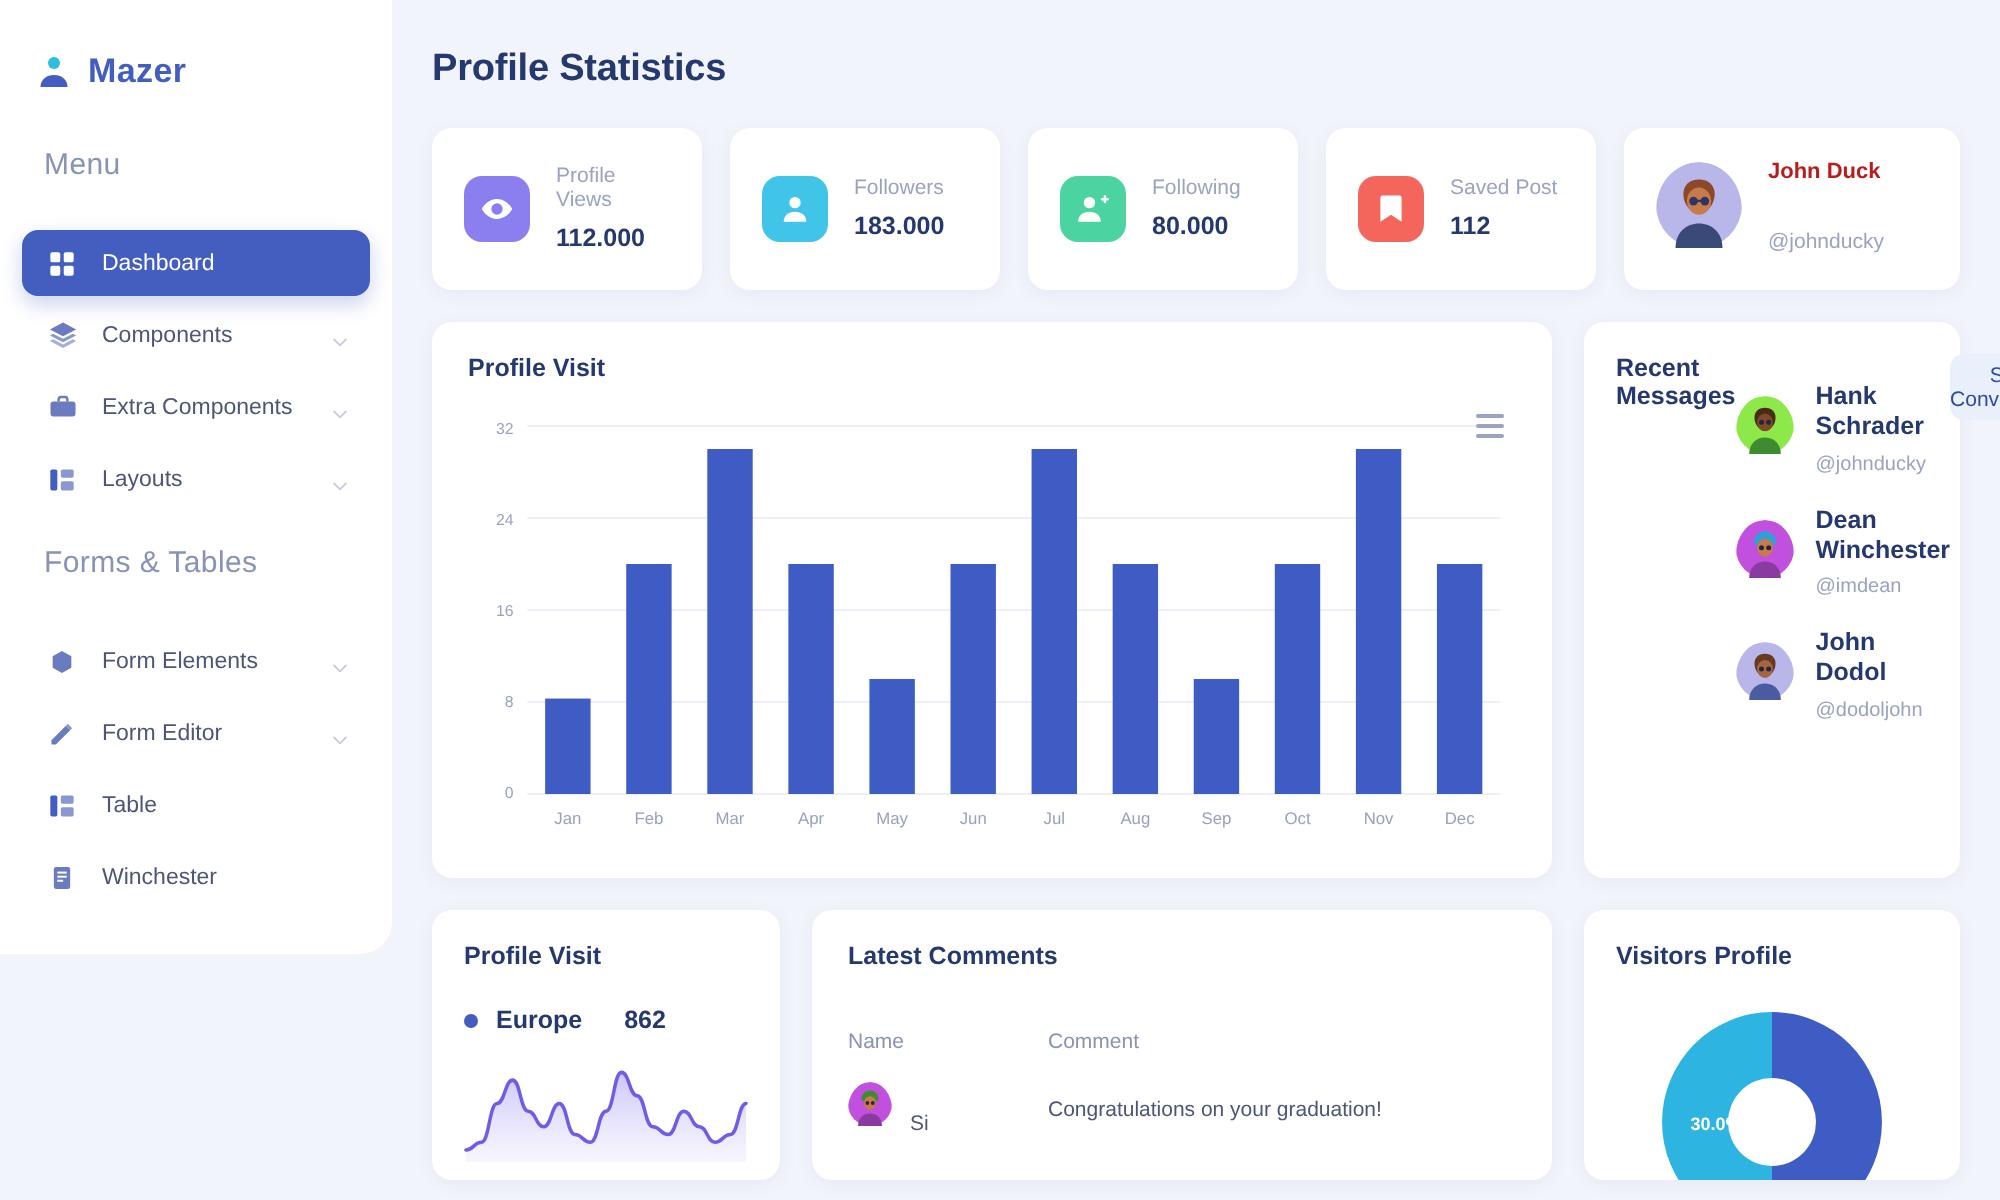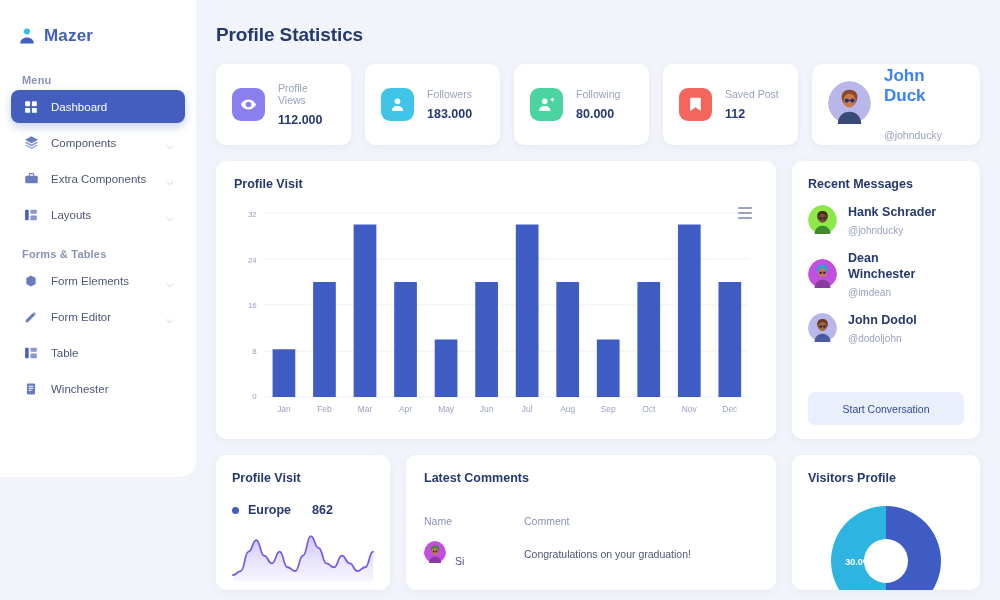--- a/index.html
+++ b/index.html
@@ -26,22 +26,22 @@
     display: flex; align-items: center; gap: 8px;
     padding: 26px 0 0 18px;
   }
   .brand-icon { width: 18px; height: 18px; display: block; }
   .brand-name {
     font-size: 17px; font-weight: bold; color: #435ebe;
     letter-spacing: .2px;
   }
   .menu-wrap { padding: 22px 11px 0 11px; }
   .menu-title {
-    font-size: 11px; color: #8893b5; font-weight: bold;
-    padding: 6px 0 4px 11px; letter-spacing: .2px;
+    font-size: 15px; color: #8893b5; font-weight: normal;
+    padding: 6px 0 24px 11px; letter-spacing: .2px;
   }
   .nav-item {
     display: flex; align-items: center;
     height: 33px;
     padding: 0 10px 0 11px;
     border-radius: 8px;
     margin-bottom: 3px;
     cursor: pointer;
     position: relative;
   }
@@ -59,32 +59,32 @@
 
   
   .stats-row { display: flex; gap: 14px; margin-bottom: 16px; }
   .stat-card { flex: 1 1 0; height: 81px; display: flex; align-items: center; padding: 0 16px; gap: 13px; }
   .stat-ico { width: 33px; height: 33px; border-radius: 9px; display: flex; align-items: center; justify-content: center; flex: 0 0 33px; }
   .stat-ico svg { width: 17px; height: 17px; fill: #fff; }
   .stat-label { font-size: 10.5px; color: #9aa3bf; margin-bottom: 4px; }
   .stat-value { font-size: 12.5px; font-weight: bold; color: #25396f; }
   .profile-card { flex: 1.32 1 0; height: 81px; display: flex; align-items: center; padding: 0 16px; gap: 13px; }
   .avatar { border-radius: 50%; flex: none; overflow: hidden; display: block; }
-  .pc-name { font-size: 17px; font-weight: bold; color: #3b82f6; margin-bottom: 19px; }
+  .pc-name { font-size: 11px; font-weight: bold; color: #b91c1c; margin-bottom: 19px; }
   .pc-handle { font-size: 10.5px; color: #9aa3bf; }
 
   
   .mid-row { display: flex; gap: 16px; margin-bottom: 16px; }
   .chart-card { flex: 1 1 0; height: 278px; padding: 16px 18px 6px 18px; position: relative; }
   .card-title { font-size: 12.5px; font-weight: bold; color: #25396f; }
   .chart-area { position: relative; width: 100%; height: 228px; margin-top: 8px; }
   .chart-menu { position: absolute; right: 6px; top: 8px; width: 14px; height: 12px; display:flex; flex-direction:column; justify-content:space-between; cursor:pointer; }
   .chart-menu i { display:block; height:2px; background:#9aa3bf; border-radius:1px; }
 
-  .msg-card { width: 188px; min-width: 188px; height: 278px; padding: 16px 16px 14px 16px; display: flex; flex-direction: column; }
+  .msg-card { width: 188px; min-width: 188px; height: 278px; padding: 16px 16px 14px 16px; display: flex; flex-direction: row; }
   .msg-list { margin-top: 14px; flex: 1; }
   .msg-item { display: flex; align-items: center; gap: 11px; margin-bottom: 13px; }
   .msg-name { font-size: 12.5px; font-weight: bold; color: #25396f; line-height: 1.22; max-width: 92px; }
   .msg-handle { font-size: 10px; color: #9aa3bf; margin-top: 2px; }
   .start-btn {
     height: 33px; border-radius: 7px; background: #eaf0fb; color: #2f4a9e;
     font-size: 10.5px; font-weight: normal; display: flex; align-items: center; justify-content: center;
     border: none; cursor: pointer; font-family: inherit; width: 100%;
   }
 

